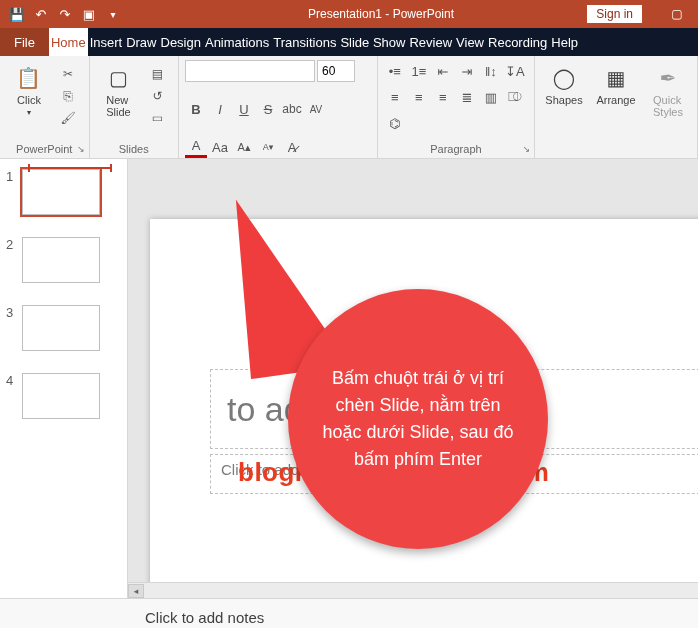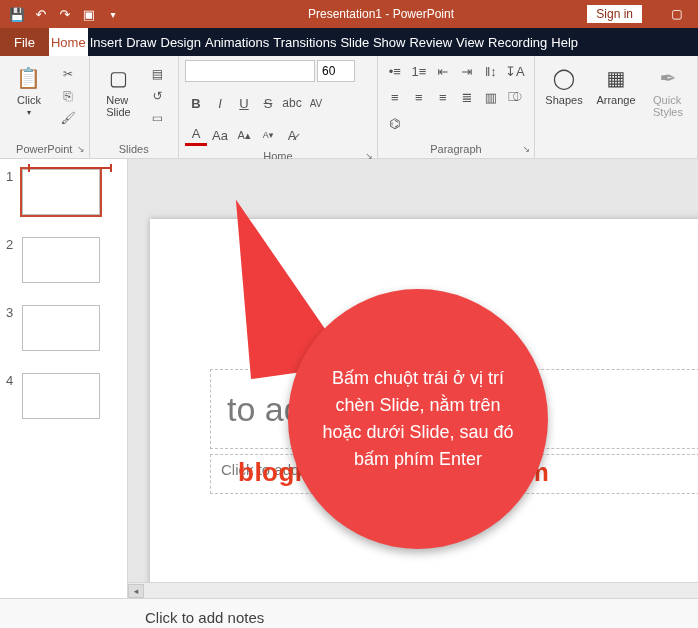--- a/index.html
+++ b/index.html
@@ -122,21 +122,21 @@
         <div class="rsmall">↺</div>
         <div class="rsmall">▭</div>
       </div>
     </div>
     <div class="group-label">
         <span>Slides</span>
       </div>
   </div>
 
   <div class="group" style="width:200px">
-    <div class="group-body" style="flex-direction:column;gap:10px;align-items:flex-start">
+    <div class="group-body" style="flex-direction:column;gap:16px;align-items:flex-start">
       <div class="row">
         <input class="font-sel" style="">
         <input class="size-sel" value="60" style="">
       </div>
       <div class="row">
         <div class="fmt" style="font-weight:700">B</div>
         <div class="fmt" style="font-style:italic">I</div>
         <div class="fmt" style="text-decoration:underline">U</div>
         <div class="fmt" style="text-decoration:line-through">S</div>
         <div class="fmt" style="font-size:12px">abc</div>

